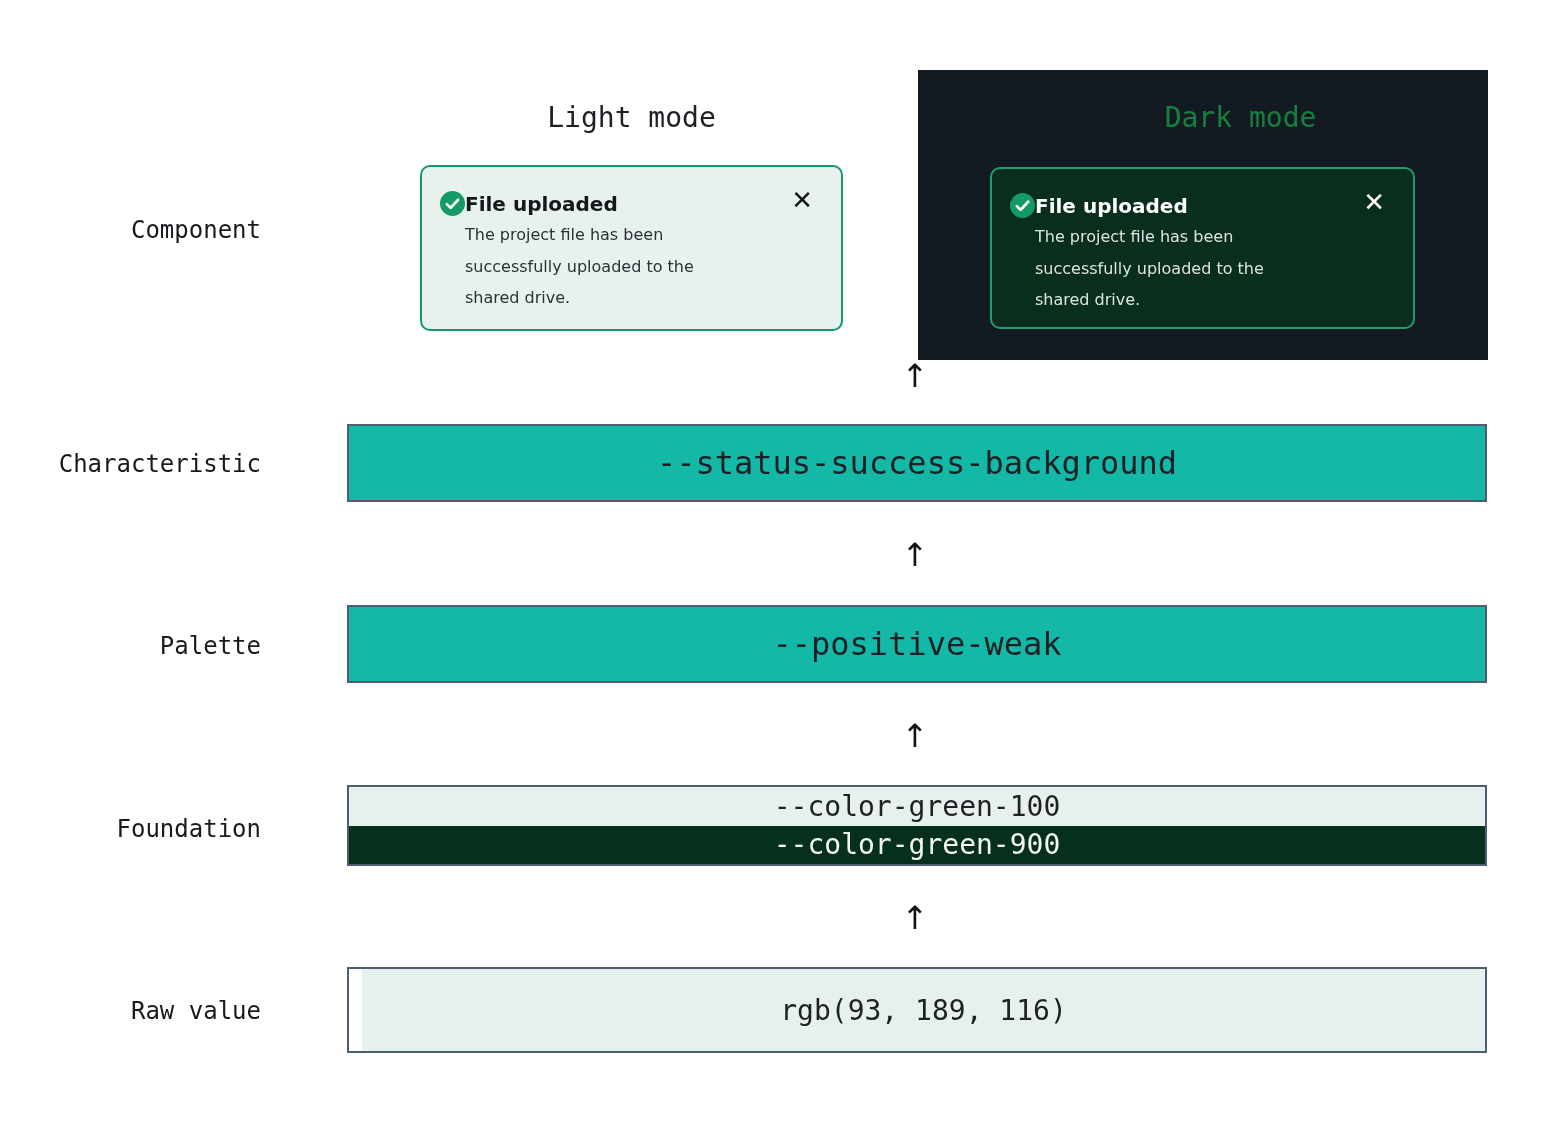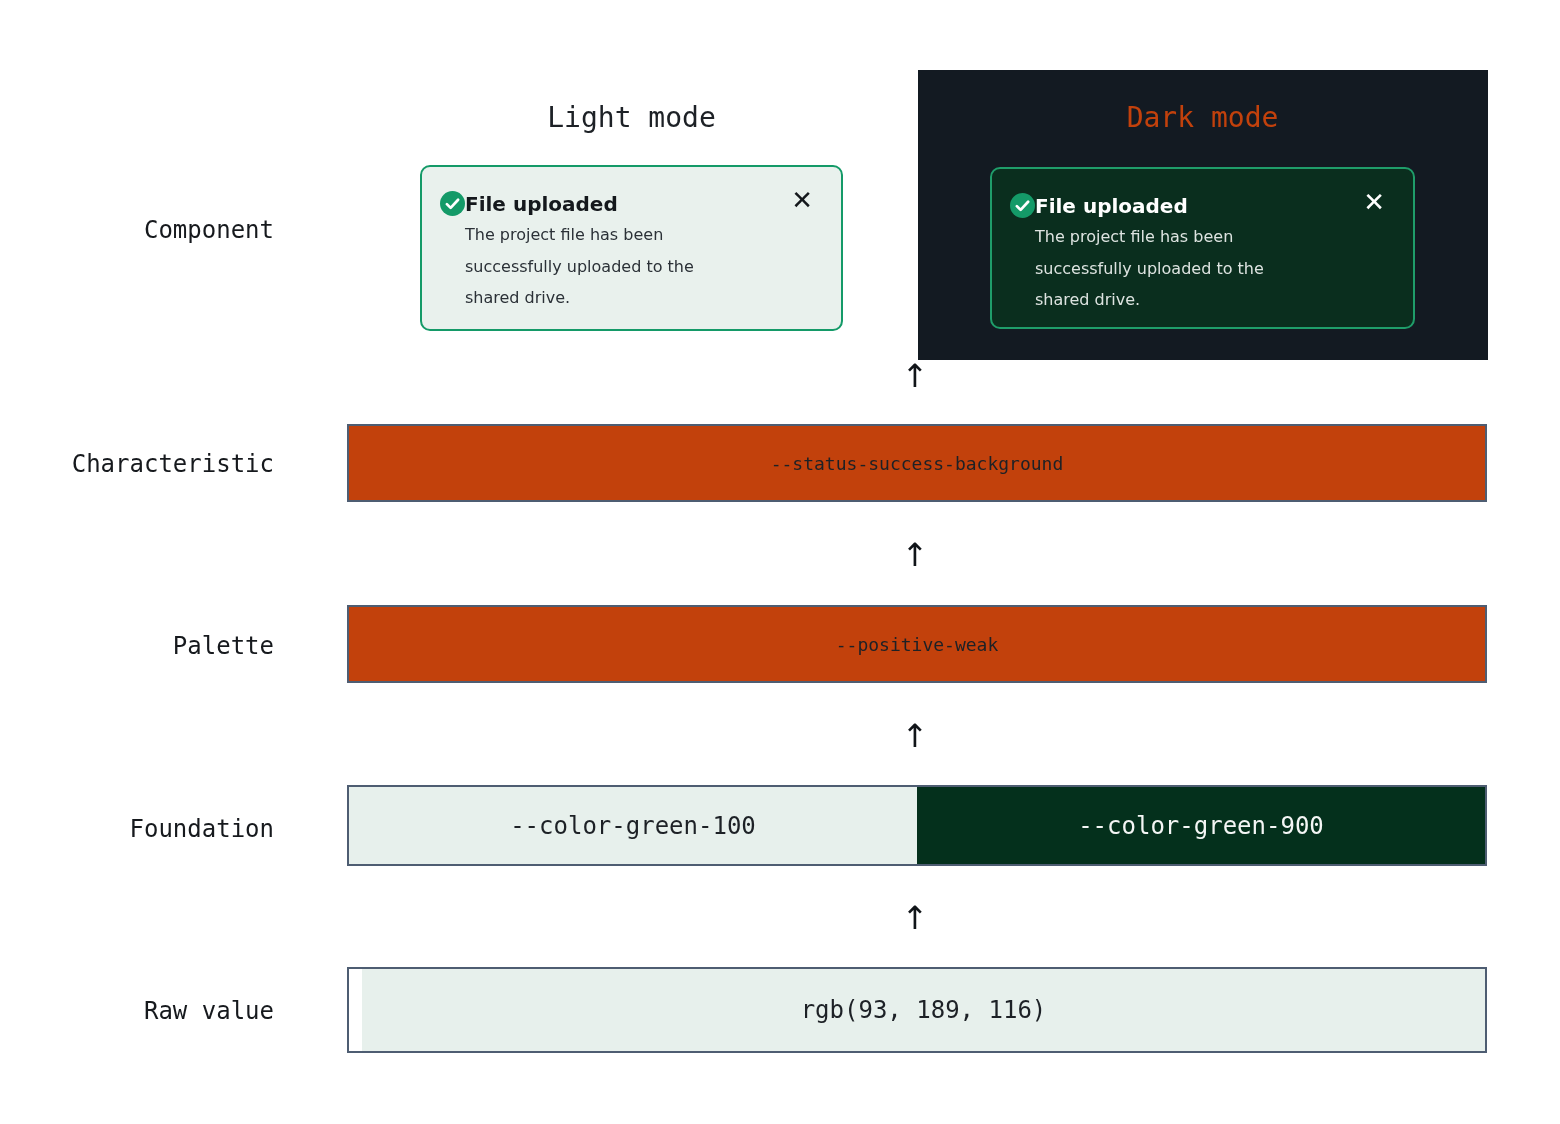--- a/index.html
+++ b/index.html
@@ -36,21 +36,21 @@
   .mode-heading {
     position: absolute;
     top: 101px;
     font-family: "DejaVu Sans Mono", monospace;
     font-size: 28px;
     text-align: center;
     color: var(--text-dark);
     letter-spacing: 0px;
   }
   .mode-heading.light { left: 420px; width: 423px; }
-  .mode-heading.dark  { left: 990px; width: 425px; color: #c2410c; }
+  .mode-heading.dark  { left: 1028px; width: 425px; color: #15803d; }
 
   .toast {
     position: absolute;
     border-radius: 10px;
     padding: 22px 20px 20px 18px;
     display: flex;
     align-items: flex-start;
   }
   .toast.light {
     left: 420px; top: 165px;
@@ -111,58 +111,59 @@
     color: #101418;
     font-family: "DejaVu Sans", sans-serif;
   }
   .up-arrow.a1 { top: 358px; }
   .up-arrow.a2 { top: 537px; }
   .up-arrow.a3 { top: 718px; }
   .up-arrow.a4 { top: 900px; }
 
   .row-label {
     position: absolute;
-    left: 40px;
+    left: 27px;
     width: 234px;
     text-align: right;
     font-family: "DejaVu Sans Mono", monospace;
     font-size: 24px;
     line-height: 28px;
     color: #16191d;
   }
   .row-label.l-component      { top: 216px; }
   .row-label.l-characteristic { top: 450px; }
   .row-label.l-palette        { top: 632px; }
   .row-label.l-foundation     { top: 815px; }
   .row-label.l-raw            { top: 997px; }
 
   .token-box {
     position: absolute;
     left: 347px;
     width: 1140px;
     border: 2px solid var(--box-border);
-    background: #c2410c;
+    background: #14b8a6;
     display: flex;
     align-items: center;
     justify-content: center;
     font-family: "DejaVu Sans Mono", monospace;
-    font-size: 18px;
+    font-size: 32px;
     color: var(--text-dark);
   }
   .token-box.characteristic { top: 424px; height: 78px; }
   .token-box.palette        { top: 605px; height: 78px; align-items: center; }
 
   .split-box {
     position: absolute;
     left: 347px;
     width: 1140px;
     border: 2px solid var(--box-border);
     display: flex;
     font-family: "DejaVu Sans Mono", monospace;
-    font-size: 24px;
+    font-size: 28px;
+    flex-direction: column;
   }
   .split-box.foundation { top: 785px; height: 81px; }
   .split-box.raw        { top: 967px; height: 86px; padding-left: 13px; }
   .split-box .half {
     flex: 1 1 50%;
     display: flex;
     align-items: center;
     justify-content: center;
   }
   .split-box .half.light-half { background: var(--cell-light-bg); color: var(--text-dark); }

